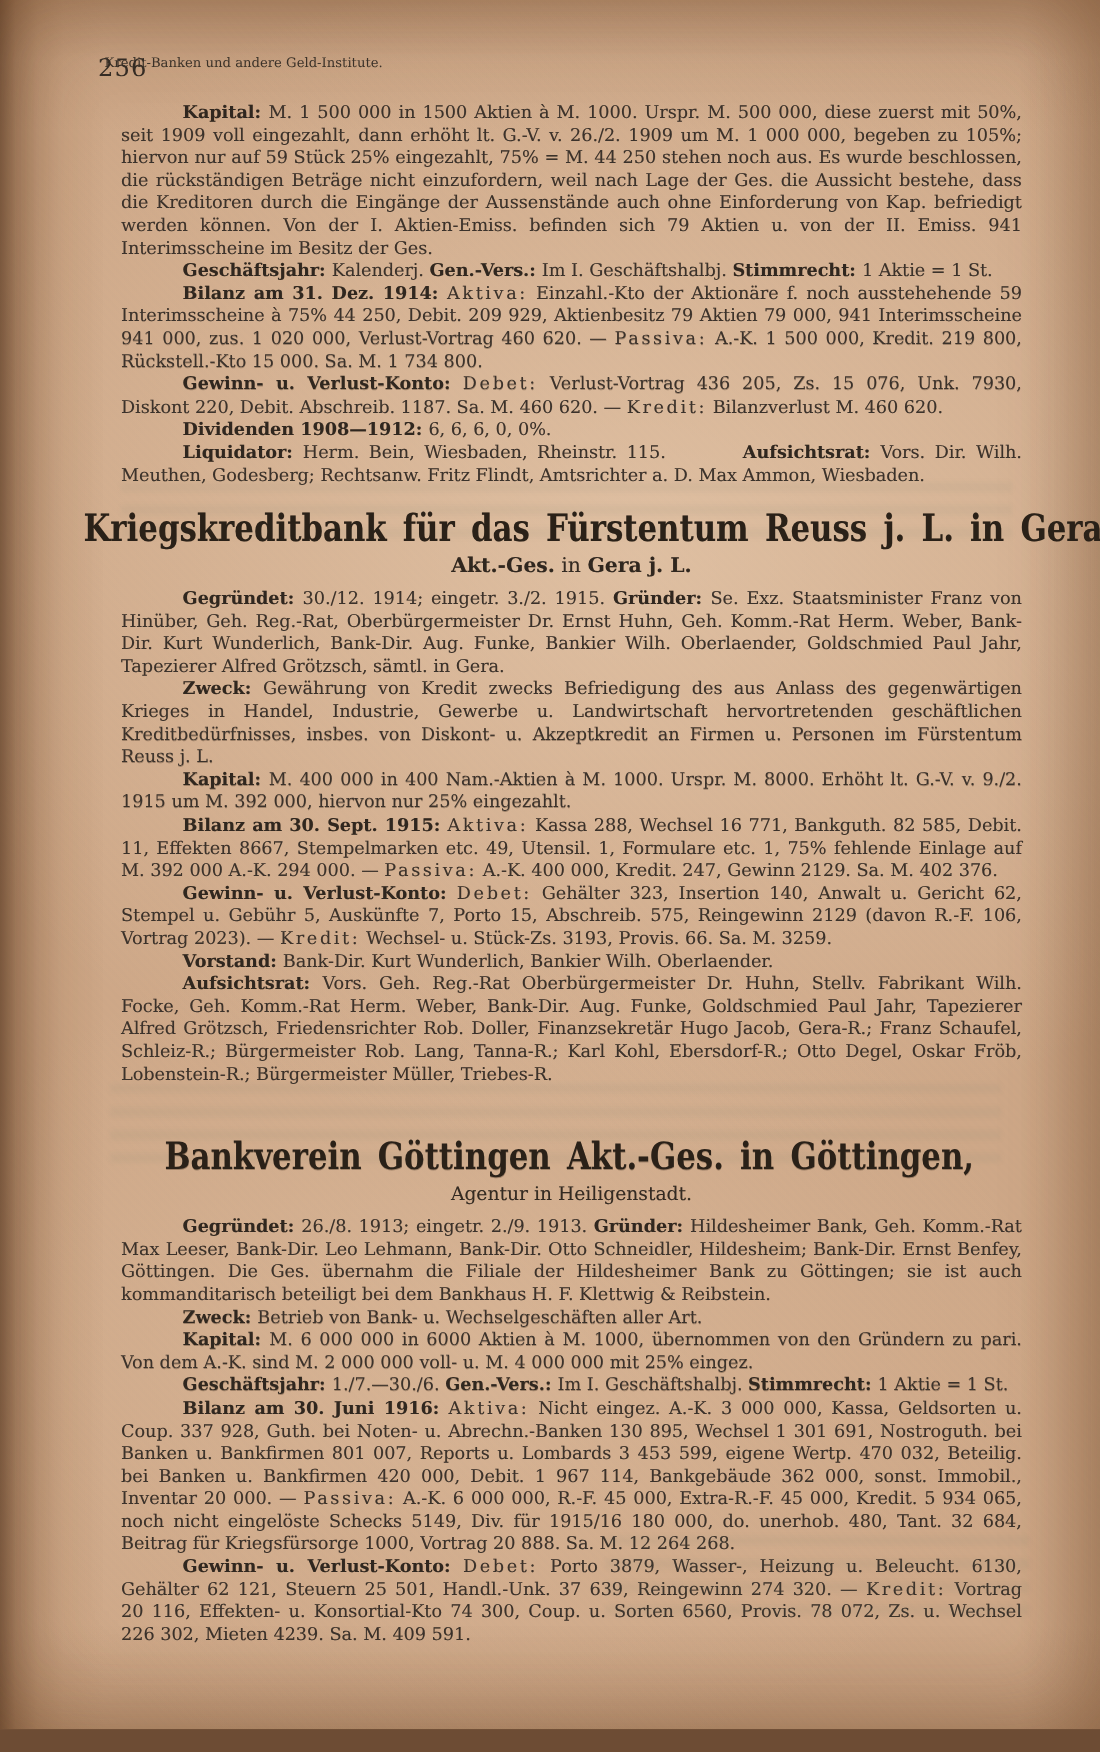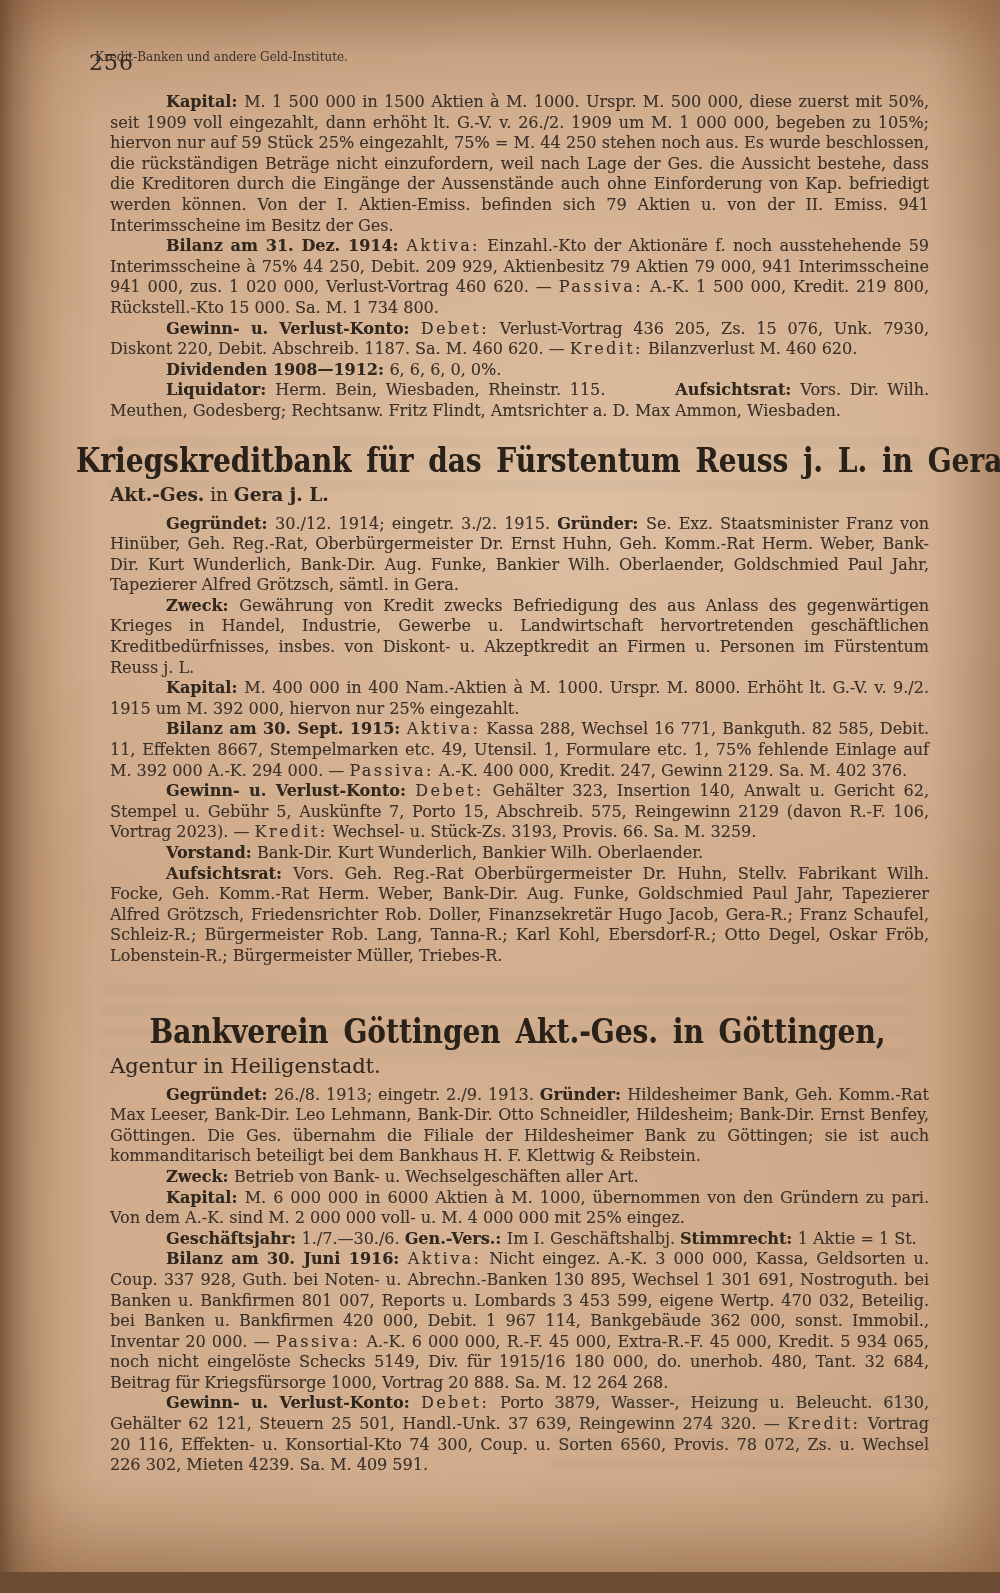--- a/index.html
+++ b/index.html
@@ -58,45 +58,46 @@
 
   .entry{margin:15px;}
   .entry-title{
     margin:22px -30px 4px -34px;
     text-align:center;text-indent:0;
     font-size:28px;line-height:34px;font-weight:bold;color:#2a2118;
     transform:scale(1.0,1.22);transform-origin:50% 50%;
     word-spacing:5px;white-space:nowrap;
   }
   .entry-subtitle{
-    margin:6px 0 8px;text-indent:0;
+    margin:6px 0 8px;text-align:center;text-indent:0;
     font-size:18.5px;line-height:22px;color:#332a22;
   }
   .entry-bankverein .entry-title{margin-top:48px;}
-  .entry-bankverein .entry-subtitle{font-size:21px;}
+  .entry-bankverein .entry-subtitle{font-size:17px;}
 </style>
 </head>
 <body>
 
 <div class="page">
   <div class="spine-shadow"></div>
   <div class="vignette"></div>
   <div class="bleed bleed-1"></div>
   <div class="bleed bleed-2"></div>
   <div class="bleed bleed-3"></div>
 
   <header class="page-header">
     <span class="page-number">256</span>
     <span class="running-title">Kredit-Banken und andere Geld-Institute.</span>
   </header>
 
   <main class="page-body">
 
     <section class="entry entry-continuation">
       <p class="para"><span class="seg seg-bold">Kapital: </span><span class="seg seg-normal">M. 1&nbsp;500&nbsp;000 in 1500 Aktien à M. 1000. Urspr. M. 500&nbsp;000, diese zuerst mit 50%, seit 1909 voll eingezahlt, dann erhöht lt. G.-V. v. 26./2. 1909 um M. 1&nbsp;000&nbsp;000, begeben zu 105%; hiervon nur auf 59 Stück 25% eingezahlt, 75% = M. 44&nbsp;250 stehen noch aus. Es wurde beschlossen, die rückständigen Beträge nicht einzufordern, weil nach Lage der Ges. die Aussicht bestehe, dass die Kreditoren durch die Eingänge der Aussenstände auch ohne Einforderung von Kap. befriedigt werden können. Von der I. Aktien-Emiss. befinden sich 79 Aktien u. von der II. Emiss. 941 Interimsscheine im Besitz der Ges.</span></p>
+      <p class="para"><span class="seg seg-bold">Geschäftsjahr: </span><span class="seg seg-normal">Kalenderj. </span><span class="seg seg-bold">Gen.-Vers.: </span><span class="seg seg-normal">Im I. Geschäftshalbj. </span><span class="seg seg-bold">Stimmrecht: </span><span class="seg seg-normal">1 Aktie = 1 St.</span></p>
       <p class="para"><span class="seg seg-bold">Bilanz am 31. Dez. 1914: </span><span class="seg seg-spaced">Aktiva:</span><span class="seg seg-normal"> Einzahl.-Kto der Aktionäre f. noch ausstehehende 59 Interimsscheine à 75% 44&nbsp;250, Debit. 209&nbsp;929, Aktienbesitz 79 Aktien 79&nbsp;000, 941 Interimsscheine 941&nbsp;000, zus. 1&nbsp;020&nbsp;000, Verlust-Vortrag 460&nbsp;620. — </span><span class="seg seg-spaced">Passiva:</span><span class="seg seg-normal"> A.-K. 1&nbsp;500&nbsp;000, Kredit. 219&nbsp;800, Rückstell.-Kto 15&nbsp;000. Sa. M. 1&nbsp;734&nbsp;800.</span></p>
       <p class="para"><span class="seg seg-bold">Gewinn- u. Verlust-Konto: </span><span class="seg seg-spaced">Debet:</span><span class="seg seg-normal"> Verlust-Vortrag 436&nbsp;205, Zs. 15&nbsp;076, Unk. 7930, Diskont 220, Debit. Abschreib. 1187. Sa. M. 460&nbsp;620. — </span><span class="seg seg-spaced">Kredit:</span><span class="seg seg-normal"> Bilanzverlust M. 460&nbsp;620.</span></p>
       <p class="para"><span class="seg seg-bold">Dividenden 1908—1912: </span><span class="seg seg-normal">6, 6, 6, 0, 0%.</span></p>
       <p class="para"><span class="seg seg-bold">Liquidator: </span><span class="seg seg-normal">Herm. Bein, Wiesbaden, Rheinstr. 115.</span><span class="seg seg-gap-wide"></span><span class="seg seg-bold">Aufsichtsrat: </span><span class="seg seg-normal">Vors. Dir. Wilh. Meuthen, Godesberg; Rechtsanw. Fritz Flindt, Amtsrichter a. D. Max Ammon, Wiesbaden.</span></p>
     </section>
 
     <section class="entry entry-kriegskreditbank">
       <h2 class="entry-title">Kriegskreditbank für das Fürstentum Reuss j. L. in Gera</h2>
       <p class="entry-subtitle"><span class="seg seg-bold">Akt.-Ges.</span><span class="seg seg-normal"> in </span><span class="seg seg-bold">Gera j. L.</span></p>
       <p class="para"><span class="seg seg-bold">Gegründet: </span><span class="seg seg-normal">30./12. 1914; eingetr. 3./2. 1915. </span><span class="seg seg-bold">Gründer: </span><span class="seg seg-normal">Se. Exz. Staatsminister Franz von Hinüber, Geh. Reg.-Rat, Oberbürgermeister Dr. Ernst Huhn, Geh. Komm.-Rat Herm. Weber, Bank-Dir. Kurt Wunderlich, Bank-Dir. Aug. Funke, Bankier Wilh. Oberlaender, Goldschmied Paul Jahr, Tapezierer Alfred Grötzsch, sämtl. in Gera.</span></p>

